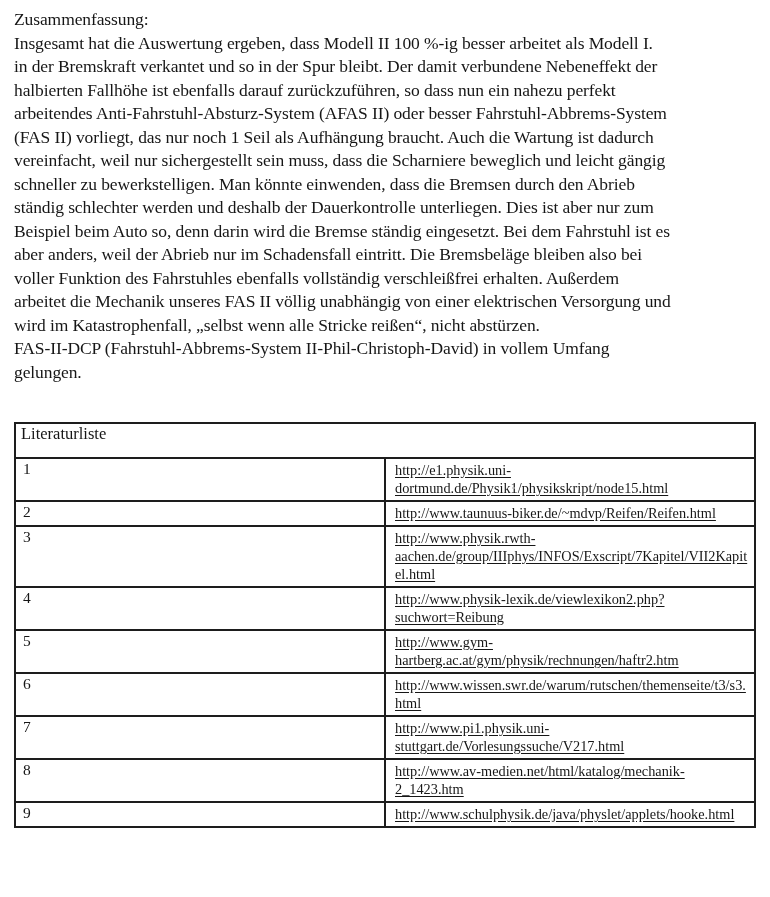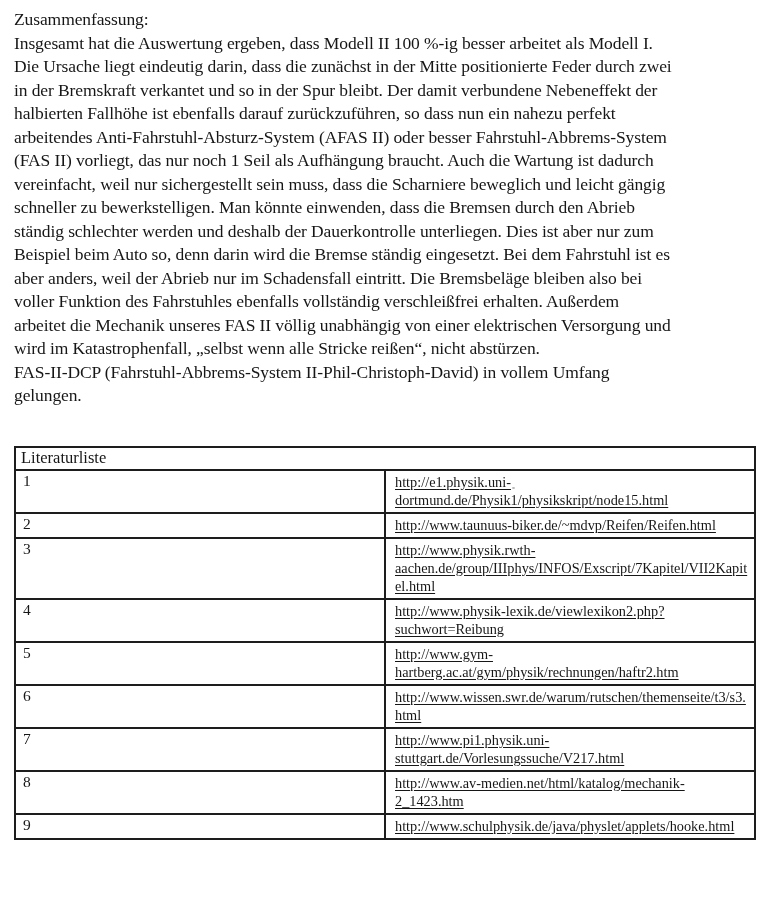--- a/index.html
+++ b/index.html
@@ -33,21 +33,21 @@
     border-collapse: collapse;
     table-layout: fixed;
   }
   .lit-table td {
     border: 2px solid #1d1d1d;
     vertical-align: top;
     box-sizing: border-box;
   }
   .lit-table td.hdr {
     font-size: 16.5px;
-    padding: 1px 4px 2px 5px;
+    padding: 1px 4px 14px 5px;
     height: 21px;
     line-height: 18px;
   }
   .lit-table td.num {
     width: 36px;
     font-size: 15.5px;
     padding: 1px 2px 2px 7px;
     height: 19px;
     line-height: 17px;
   }
@@ -74,21 +74,20 @@
   }
 </style>
 </head>
 <body>
 
 <div class="page">
 
   <div class="para">
     <div class="line">Zusammenfassung:</div>
     <div class="line">Insgesamt hat die Auswertung ergeben, dass Modell II 100 %-ig besser arbeitet als Modell I.</div>
-    <div class="line">Die Ursache liegt eindeutig darin, dass die zunächst in der Mitte positionierte Feder durch zwei</div>
     <div class="line">in der Bremskraft verkantet und so in der Spur bleibt. Der damit verbundene Nebeneffekt der</div>
     <div class="line">halbierten Fallhöhe ist ebenfalls darauf zurückzuführen, so dass nun ein nahezu perfekt</div>
     <div class="line">arbeitendes Anti-Fahrstuhl-Absturz-System (AFAS II) oder besser Fahrstuhl-Abbrems-System</div>
     <div class="line">(FAS II) vorliegt, das nur noch 1 Seil als Aufhängung braucht. Auch die Wartung ist dadurch</div>
     <div class="line">vereinfacht, weil nur sichergestellt sein muss, dass die Scharniere beweglich und leicht gängig</div>
     <div class="line">schneller zu bewerkstelligen. Man könnte einwenden, dass die Bremsen durch den Abrieb</div>
     <div class="line">ständig schlechter werden und deshalb der Dauerkontrolle unterliegen. Dies ist aber nur zum</div>
     <div class="line">Beispiel beim Auto so, denn darin wird die Bremse ständig eingesetzt. Bei dem Fahrstuhl ist es</div>
     <div class="line">aber anders, weil der Abrieb nur im Schadensfall eintritt. Die Bremsbeläge bleiben also bei</div>
     <div class="line">voller Funktion des Fahrstuhles ebenfalls vollständig verschleißfrei erhalten. Außerdem</div>

